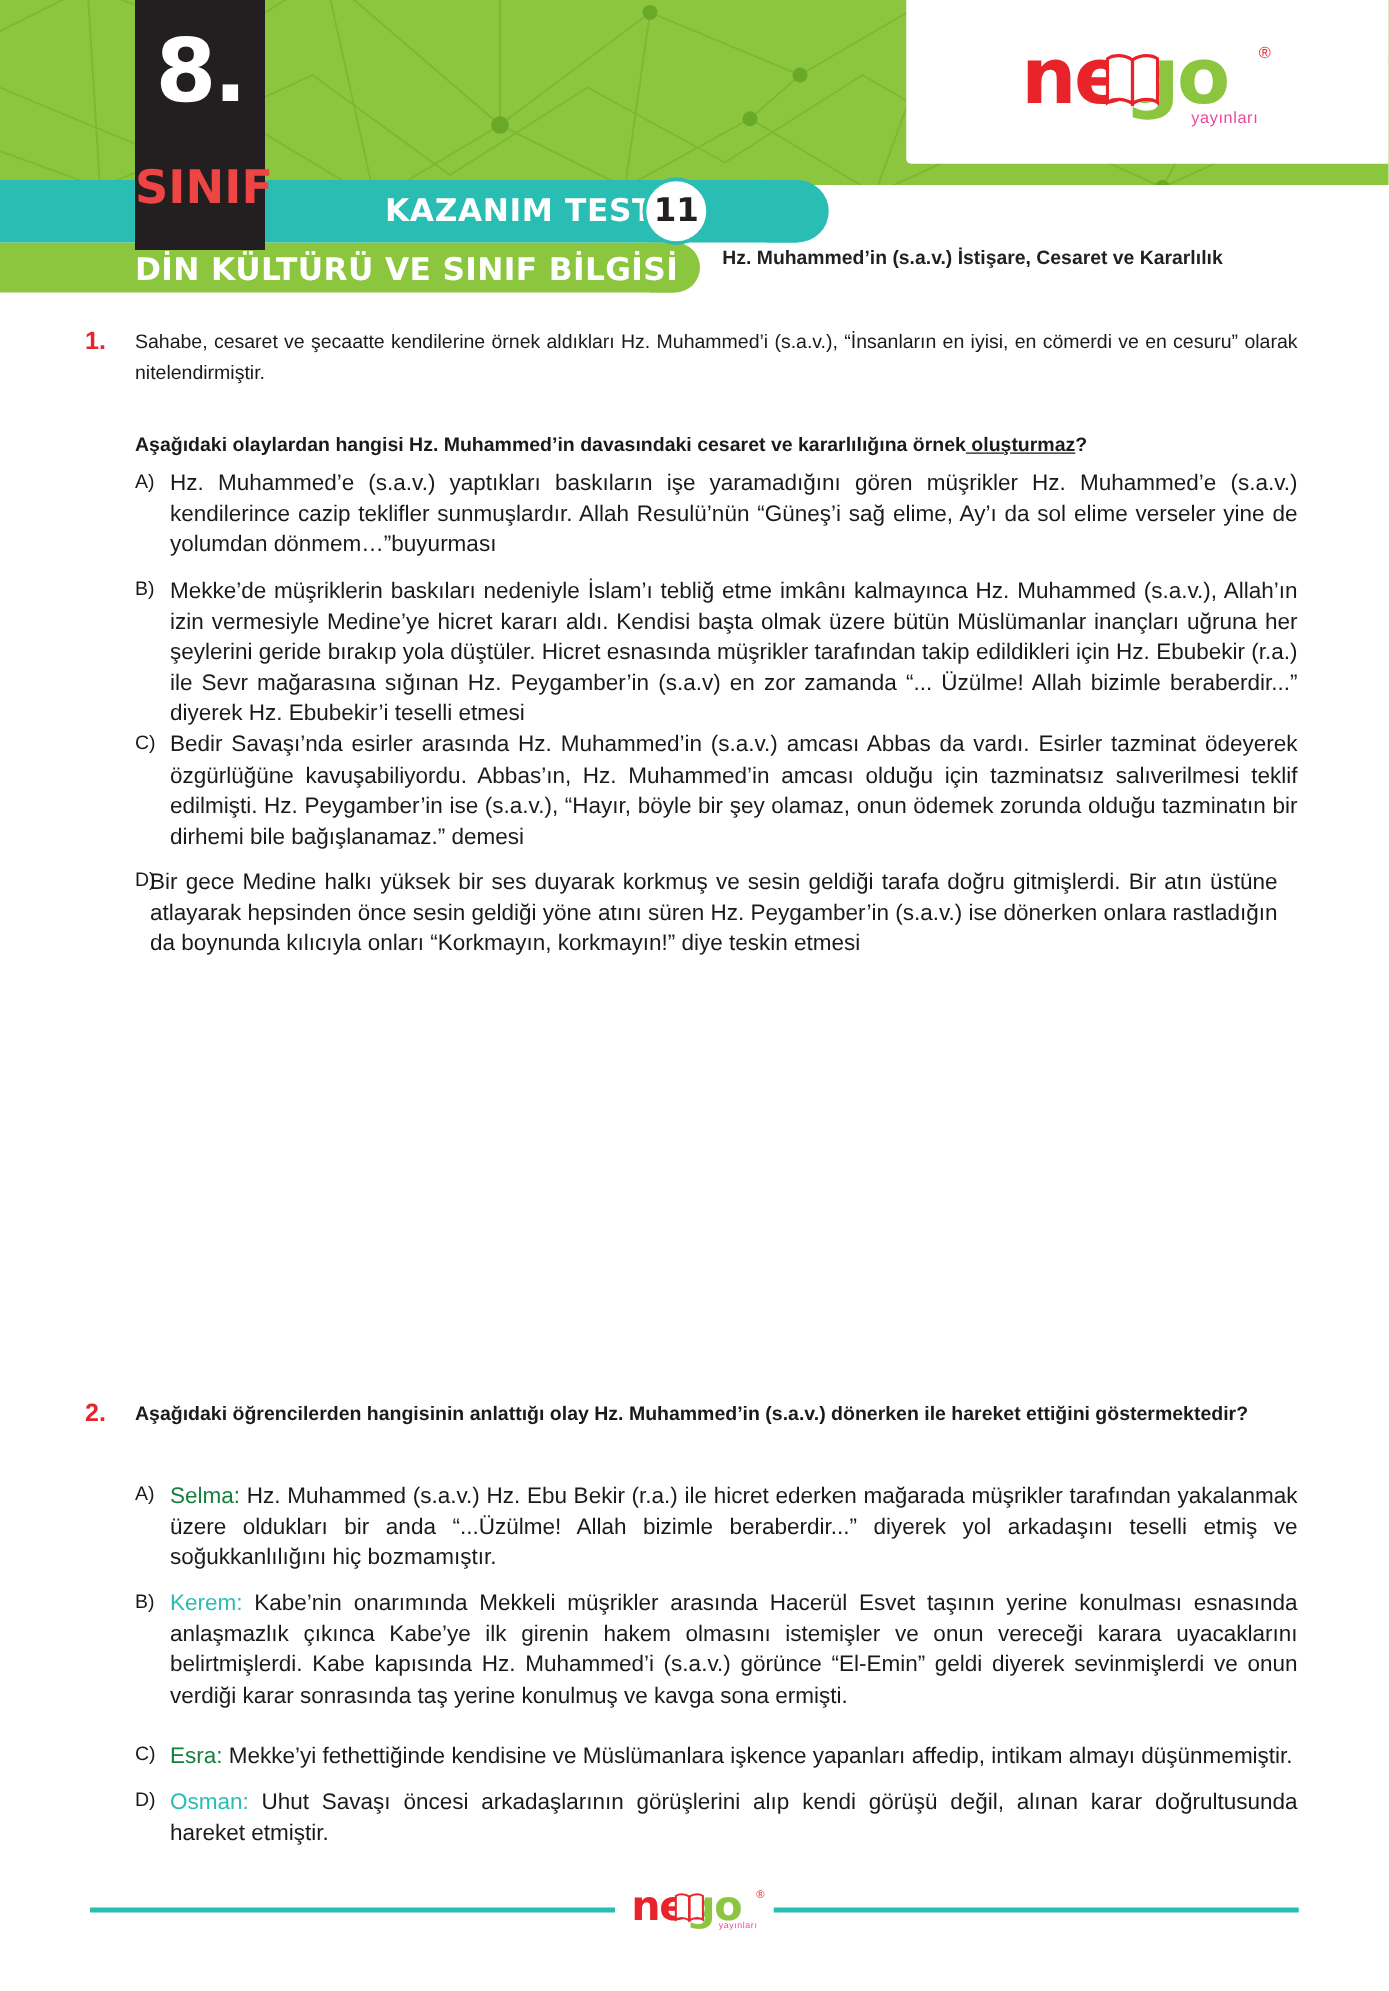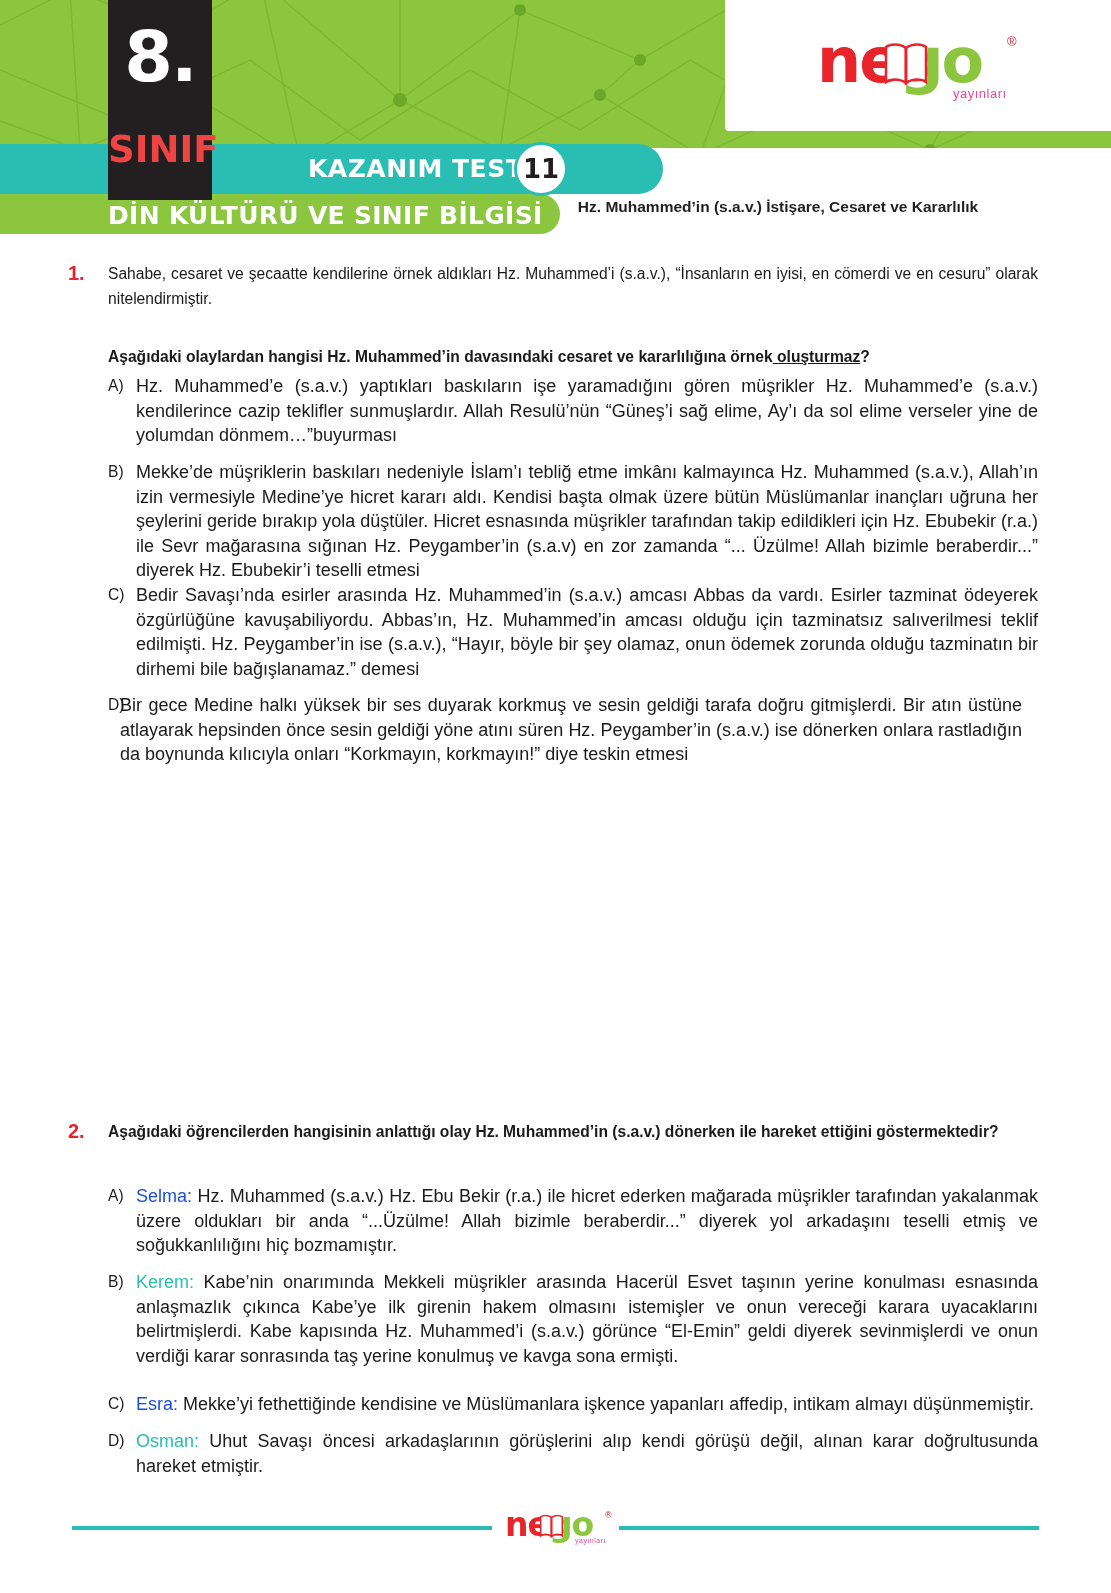--- a/index.html
+++ b/index.html
@@ -222,21 +222,21 @@
     font-size: 18px;
     line-height: 24.5px;
     text-align: justify;
   }
   .opt-letter {
     position: absolute;
     font-size: 15.6px;
     line-height: 24.5px;
     color: #1a1a1a;
   }
-  .name-red { color: #1d4ed8; font-weight: normal; }
+  .name-red { color: #15803d; font-weight: normal; }
   .name-teal { color: #29bdb4; font-weight: normal; }
 
   
   .footer {
     position: absolute;
     left: 0; top: 1500px;
     width: 1111px; height: 93px;
   }
   .footer-line-l {
     position: absolute;

